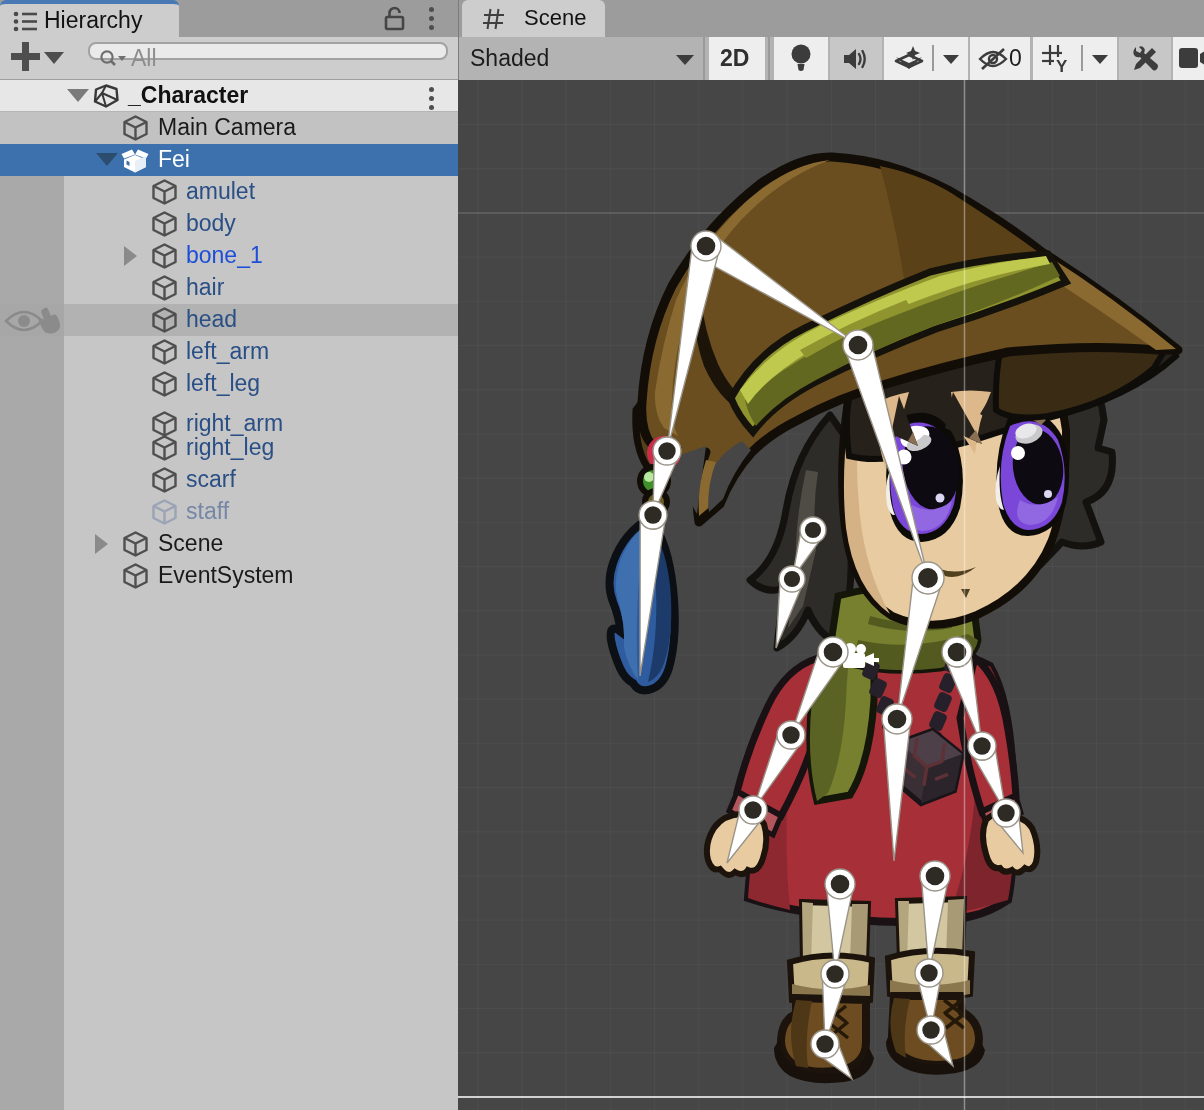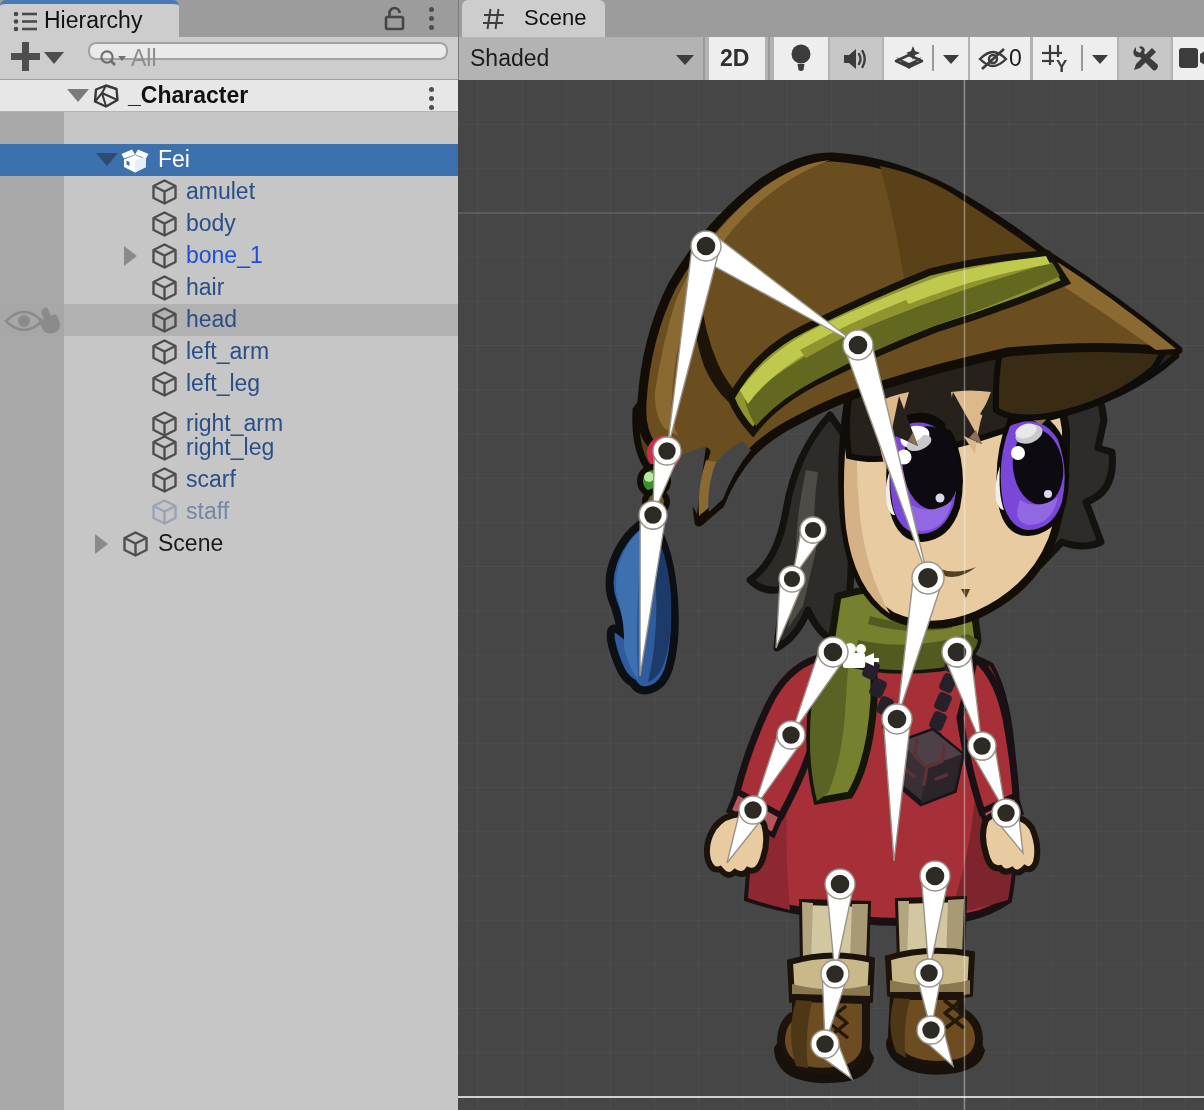--- a/index.html
+++ b/index.html
@@ -81,20 +81,29 @@
 <div class="tri down" style="left:67px;top:9px;border-top-color:#7b7b7b"></div>
 <svg style="position:absolute;left:93px;top:4px" width="26" height="24" viewBox="0 0 26 24">
     <g fill="none" stroke="#383838" stroke-width="2.4" stroke-linejoin="round">
       <path d="M13 1.5 L23.5 5 L24.5 16 L13 22.5 L2 17.5 L3 5.5 Z"></path>
       <path d="M13 1.5 L9 9 L2 17.5 M9 9 L24.5 16 M9 9 L13 22.5" stroke-width="2"></path>
     </g>
         </svg>
 <div class="lbl" style="left:128px;font-weight:bold;color:#111">_Character</div>
 <div class="kebab" style="left:429px;top:7px"></div>
 </div>
+<div class="row" style="top:32px;background:#c2c2c2;">
+<svg style="position:absolute;left:122px;top:3px;opacity:1.0" width="27" height="26" viewBox="0 0 27 26">
+    <g fill="none" stroke="#4f4f4f" stroke-width="2.4" stroke-linejoin="round">
+      <path d="M13.5 1.5 L24.5 7 L24.5 19 L13.5 24.5 L2.5 19 L2.5 7 Z"></path>
+      <path d="M2.5 7 L13.5 12.5 L24.5 7 M13.5 12.5 L13.5 24.5"></path>
+    </g>
+        </svg>
+<div class="lbl" style="left:158px;color:#1a1a1a">Main Camera</div>
+</div>
 <div class="row" style="top:64px;background:#3d71ad;">
 <div class="tri down" style="left:96px;top:9px;border-top-color:#2c4d6e"></div>
 <svg style="position:absolute;left:121px;top:2px" width="28" height="28" viewBox="0 0 28 28">
     <g fill="#ffffff">
       <path d="M14 9 L25 13.5 L25 21 L14 26.5 L3 21 L3 13.5 Z"></path>
       <path d="M3 12.5 L0.5 8 L11 3.5 L14 8.5 Z"></path>
       <path d="M14 8.5 L17 3.5 L27.5 8 L25 12.5 Z"></path>
     </g>
     <path d="M14 15 L25 10 L25 21 L14 26.5 Z" fill="#e8eef5"></path>
     <path d="M5.5 14.5 L8.5 16 L8.5 20 L5.5 18.5 Z" fill="#3d71ad"></path>
@@ -213,20 +222,29 @@
 </div>
 <div class="row" style="top:448px;">
 <div class="tri right" style="left:95px;top:6px"></div>
 <svg style="position:absolute;left:122px;top:3px;opacity:1.0" width="27" height="26" viewBox="0 0 27 26">
     <g fill="none" stroke="#4f4f4f" stroke-width="2.4" stroke-linejoin="round">
       <path d="M13.5 1.5 L24.5 7 L24.5 19 L13.5 24.5 L2.5 19 L2.5 7 Z"></path>
       <path d="M2.5 7 L13.5 12.5 L24.5 7 M13.5 12.5 L13.5 24.5"></path>
     </g>
         </svg>
 <div class="lbl" style="left:158px;color:#1a1a1a">Scene</div>
+</div>
+<div class="row" style="top:480px;">
+<svg style="position:absolute;left:122px;top:3px;opacity:1.0" width="27" height="26" viewBox="0 0 27 26">
+    <g fill="none" stroke="#4f4f4f" stroke-width="2.4" stroke-linejoin="round">
+      <path d="M13.5 1.5 L24.5 7 L24.5 19 L13.5 24.5 L2.5 19 L2.5 7 Z"></path>
+      <path d="M2.5 7 L13.5 12.5 L24.5 7 M13.5 12.5 L13.5 24.5"></path>
+    </g>
+        </svg>
+<div class="lbl" style="left:158px;color:#1a1a1a">EventSystem</div>
 </div>
   </div>
 </div>
 <div id="scene" class="panel">
   <div class="tabbar">
     <div class="tab">
       <svg style="position:absolute;left:21px;top:8px" width="22" height="22" viewBox="0 0 22 22">
         <g stroke="#3f3f3f" stroke-width="2" fill="none">
           <line x1="7.5" y1="1" x2="4.5" y2="21"></line>
             <line x1="15.5" y1="1" x2="12.5" y2="21"></line>

